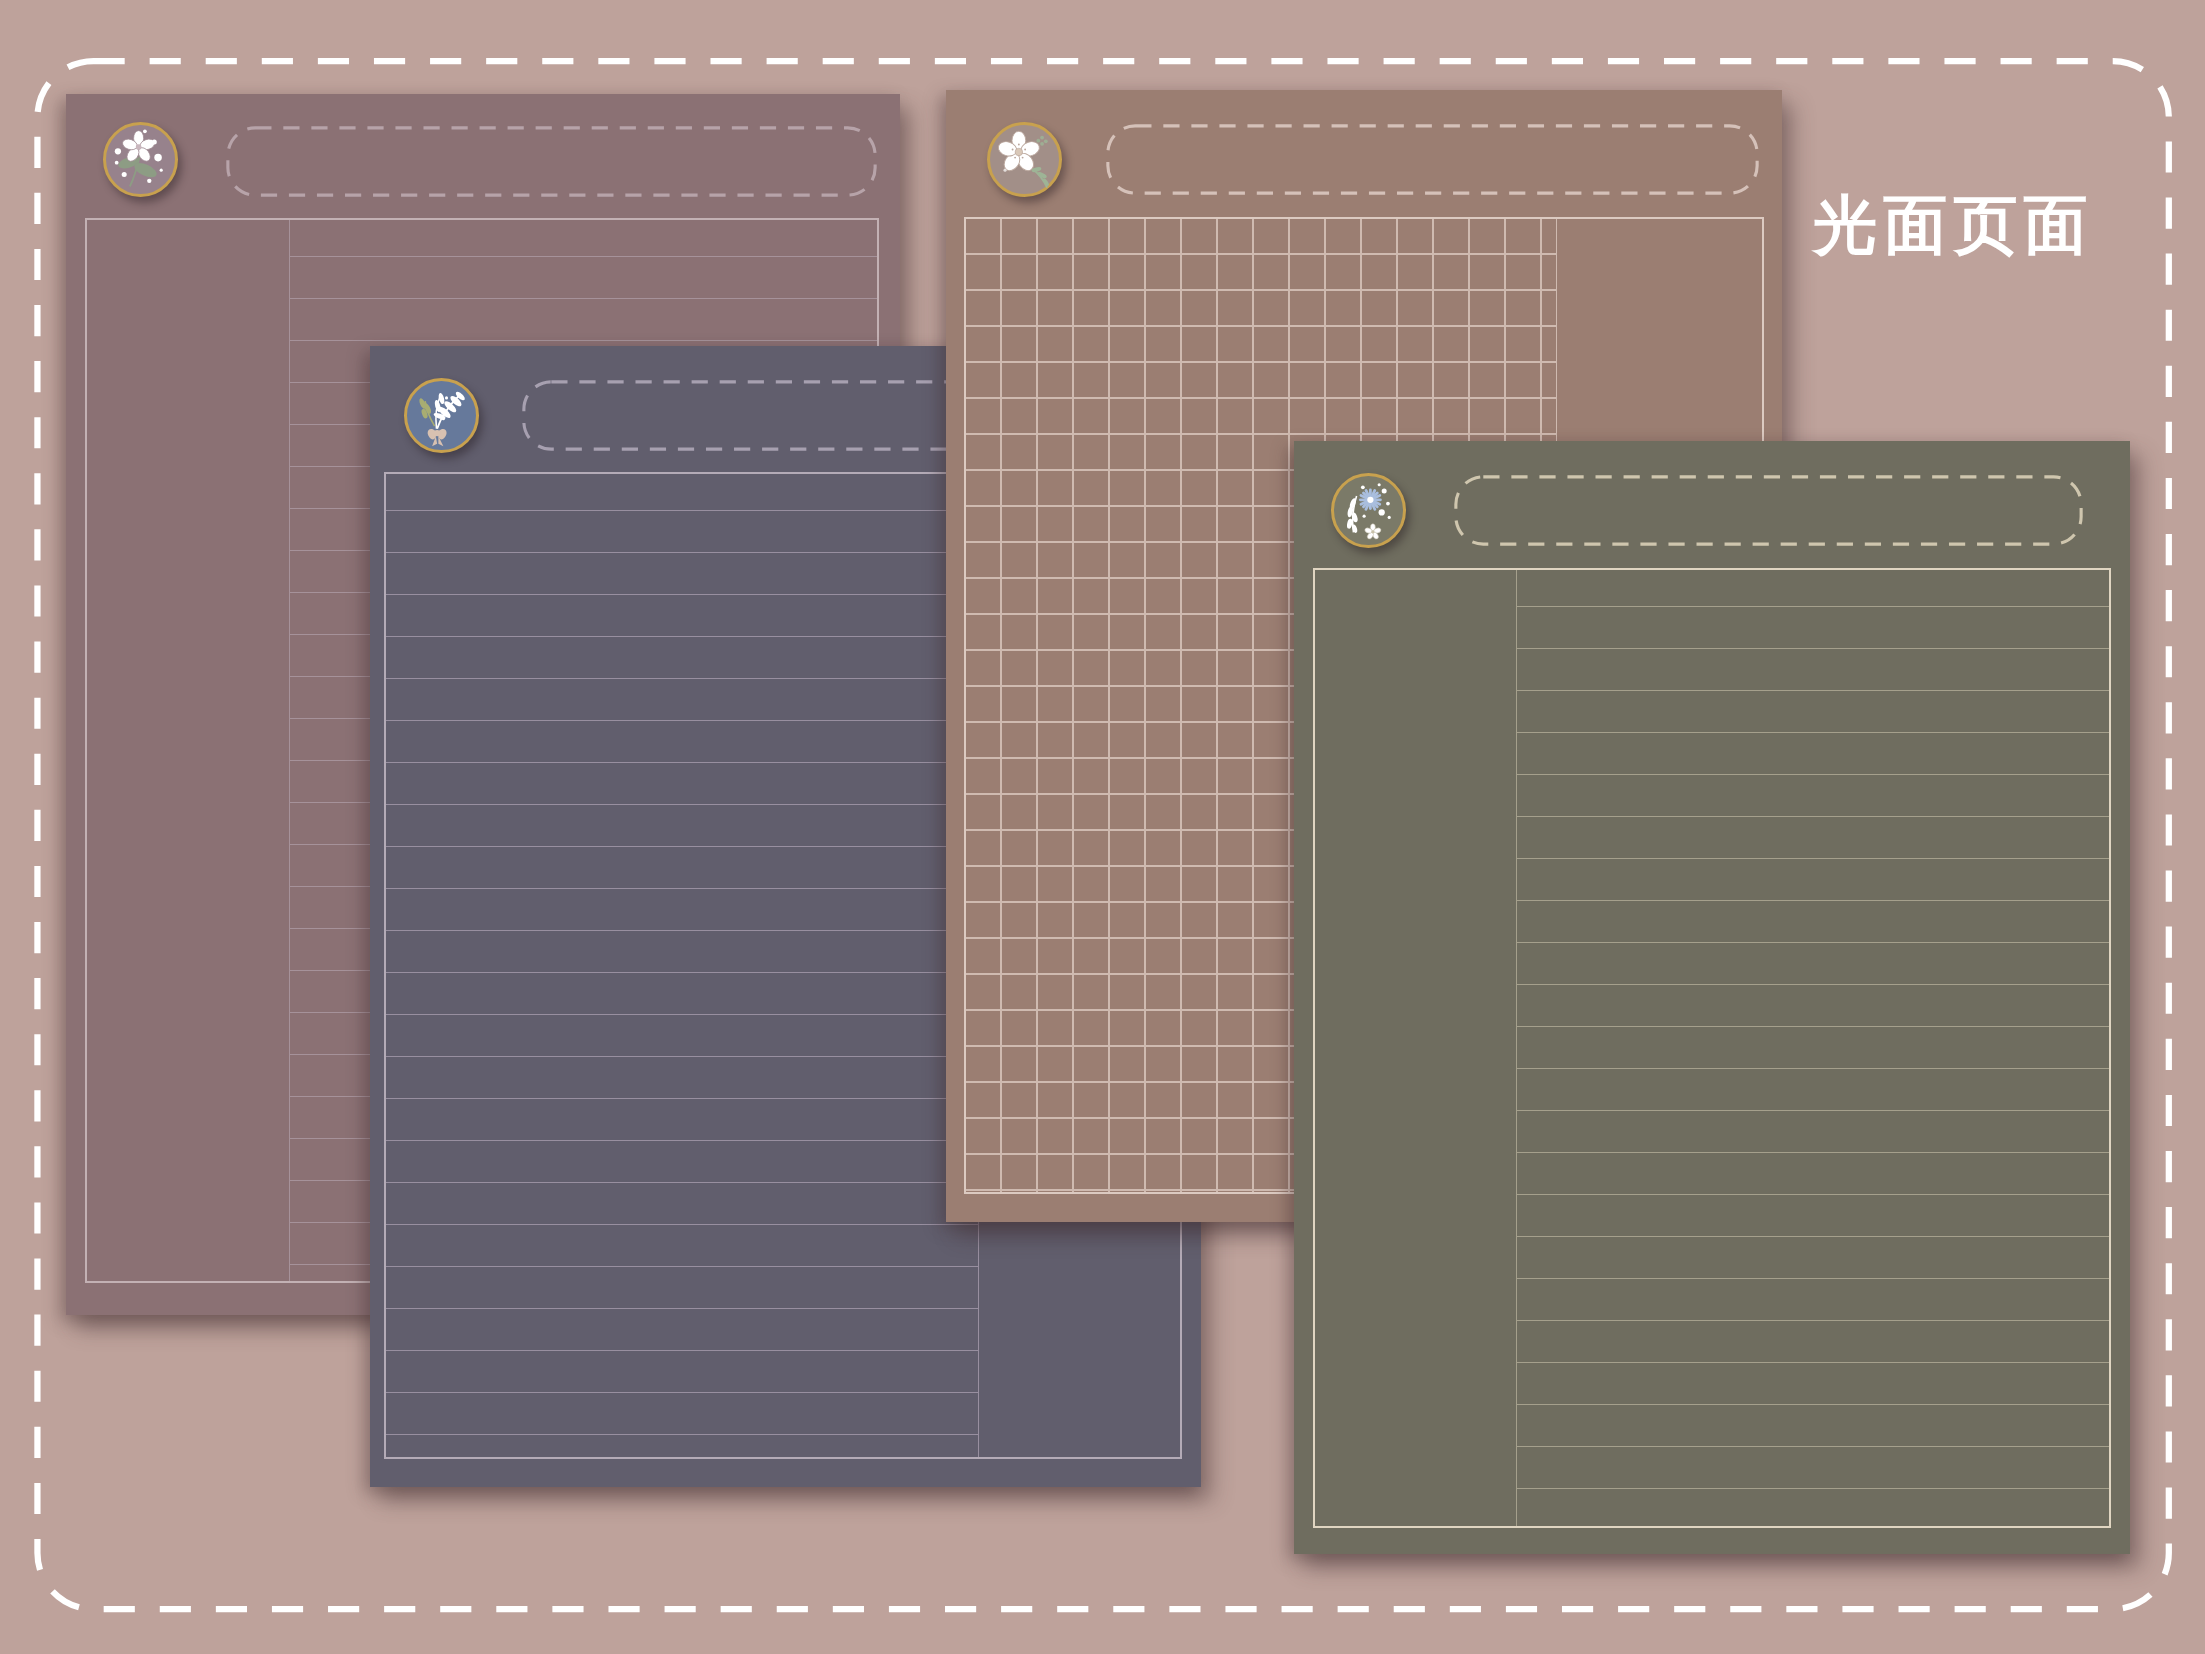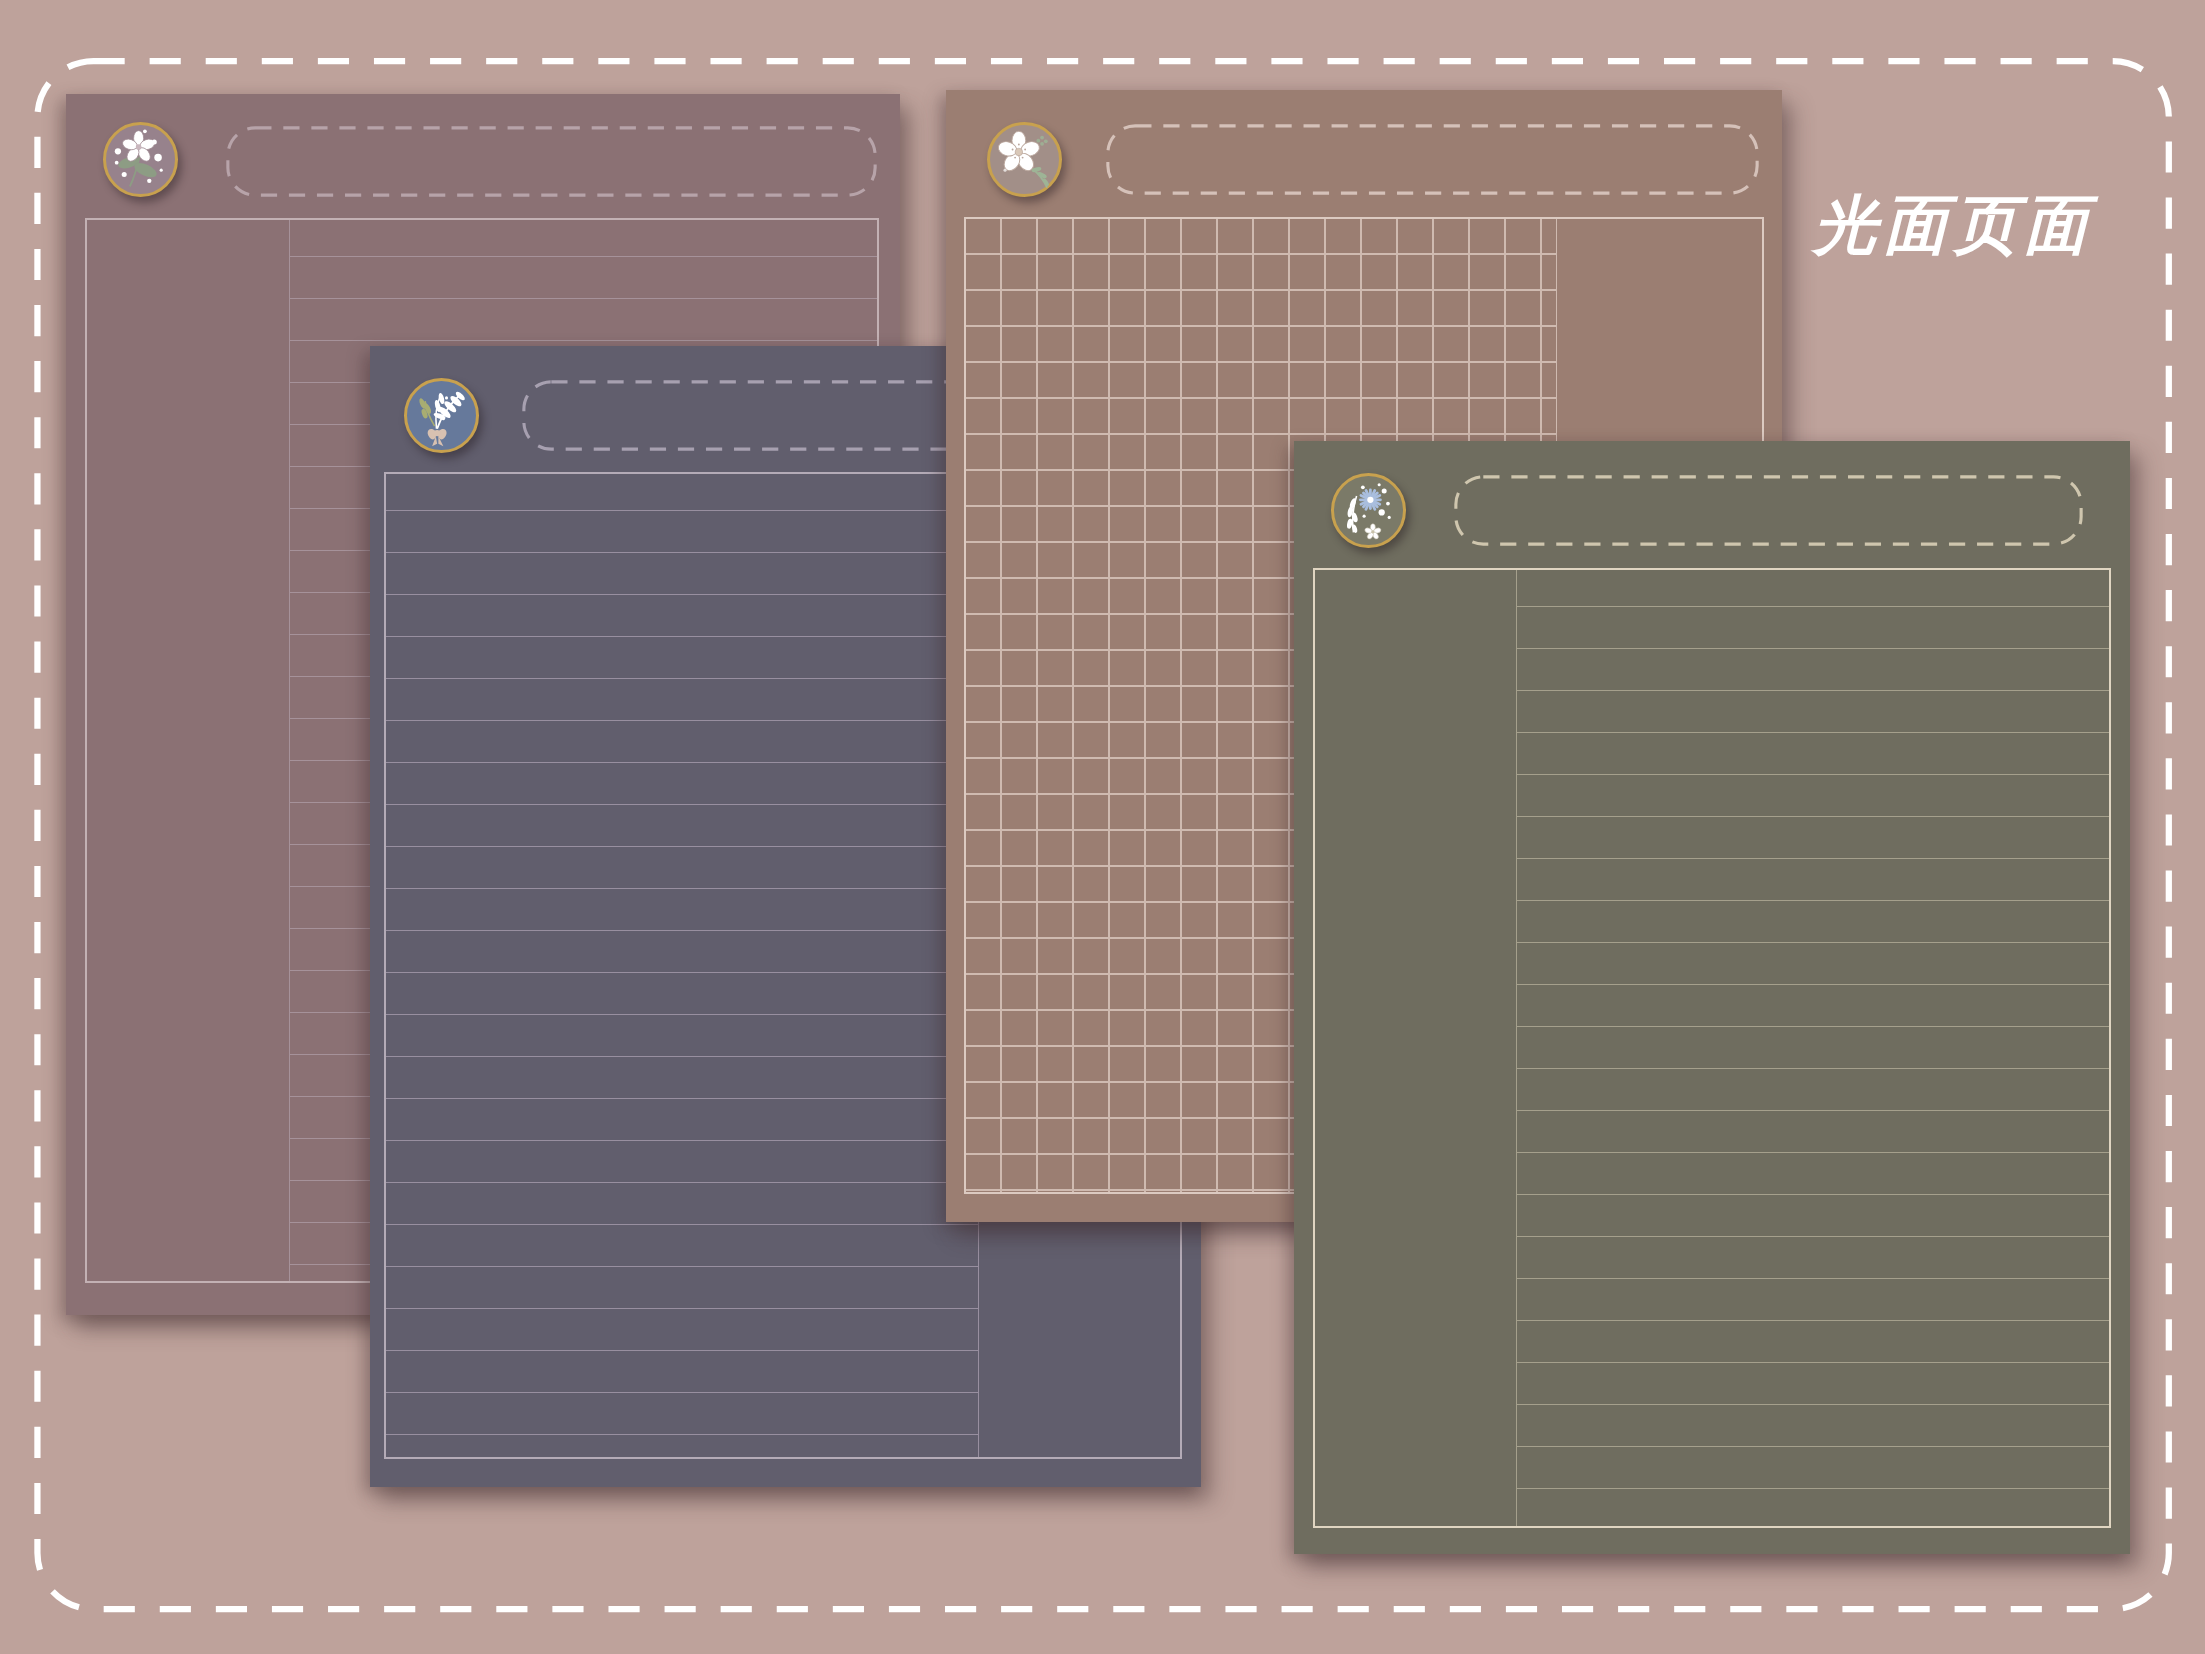--- a/index.html
+++ b/index.html
@@ -60,21 +60,20 @@
       repeating-linear-gradient(to right,transparent 0 34px,var(--line) 34px 36px),
       repeating-linear-gradient(to bottom,transparent 0 34px,var(--line) 34px 36px);
   }
 
   
   .caption{
     position:absolute;left:1813px;top:182px;width:349px;
     font-size:64px;letter-spacing:6.2px;font-weight:bold;
     color:#ffffff;white-space:nowrap;
     font-family:"DejaVu Sans","Liberation Sans",sans-serif;
-    font-style:italic;
   }
 </style>
 </head>
 <body style="background: rgb(190, 162, 155);">
 
 <svg class="frame-svg" aria-hidden="true" viewBox="0 0 3538 2654" width="2205" height="1654">
   <rect x="60" y="98" width="3420" height="2484" rx="90" ry="90" fill="none" stroke="#ffffff" stroke-width="10" stroke-dasharray="50 40"></rect>
 </svg>
 
 <div class="page p0" style="--bg: #8b7174; --border: #c3b1b4; --line: #a6929a; --dash: #b7a3a9; --badge_bg: #97828c; --ring: #c8a14e;">

